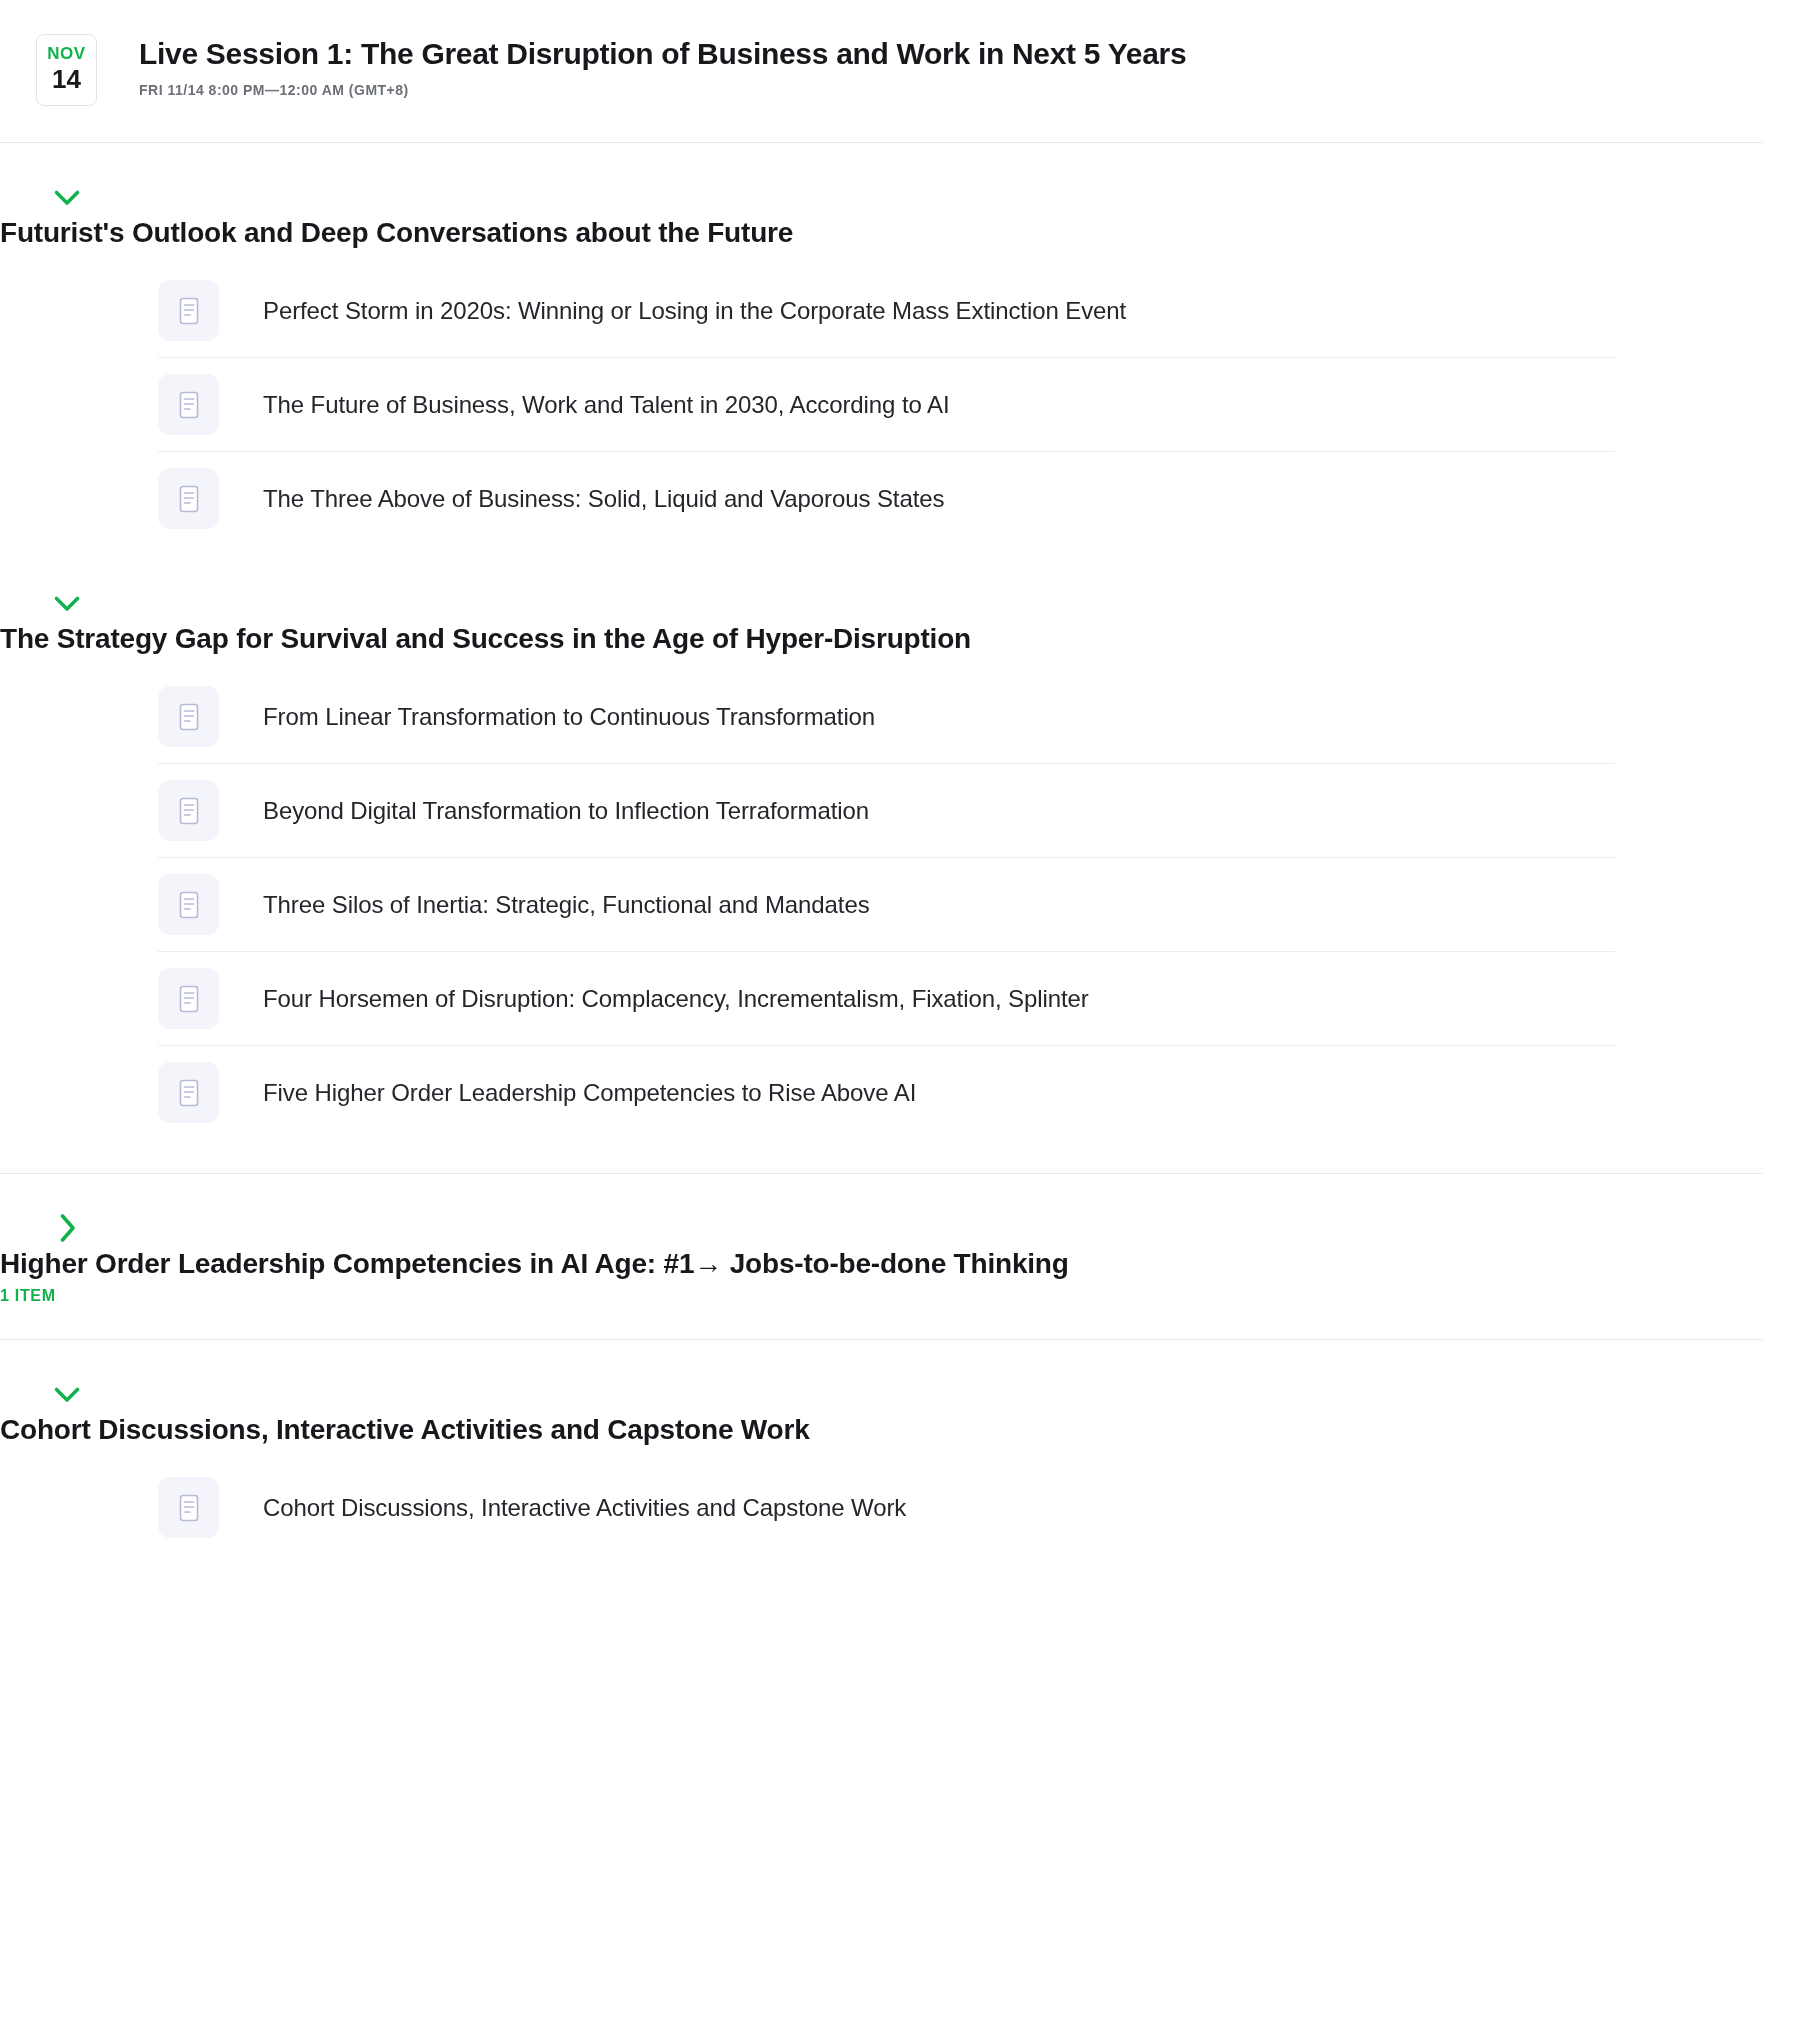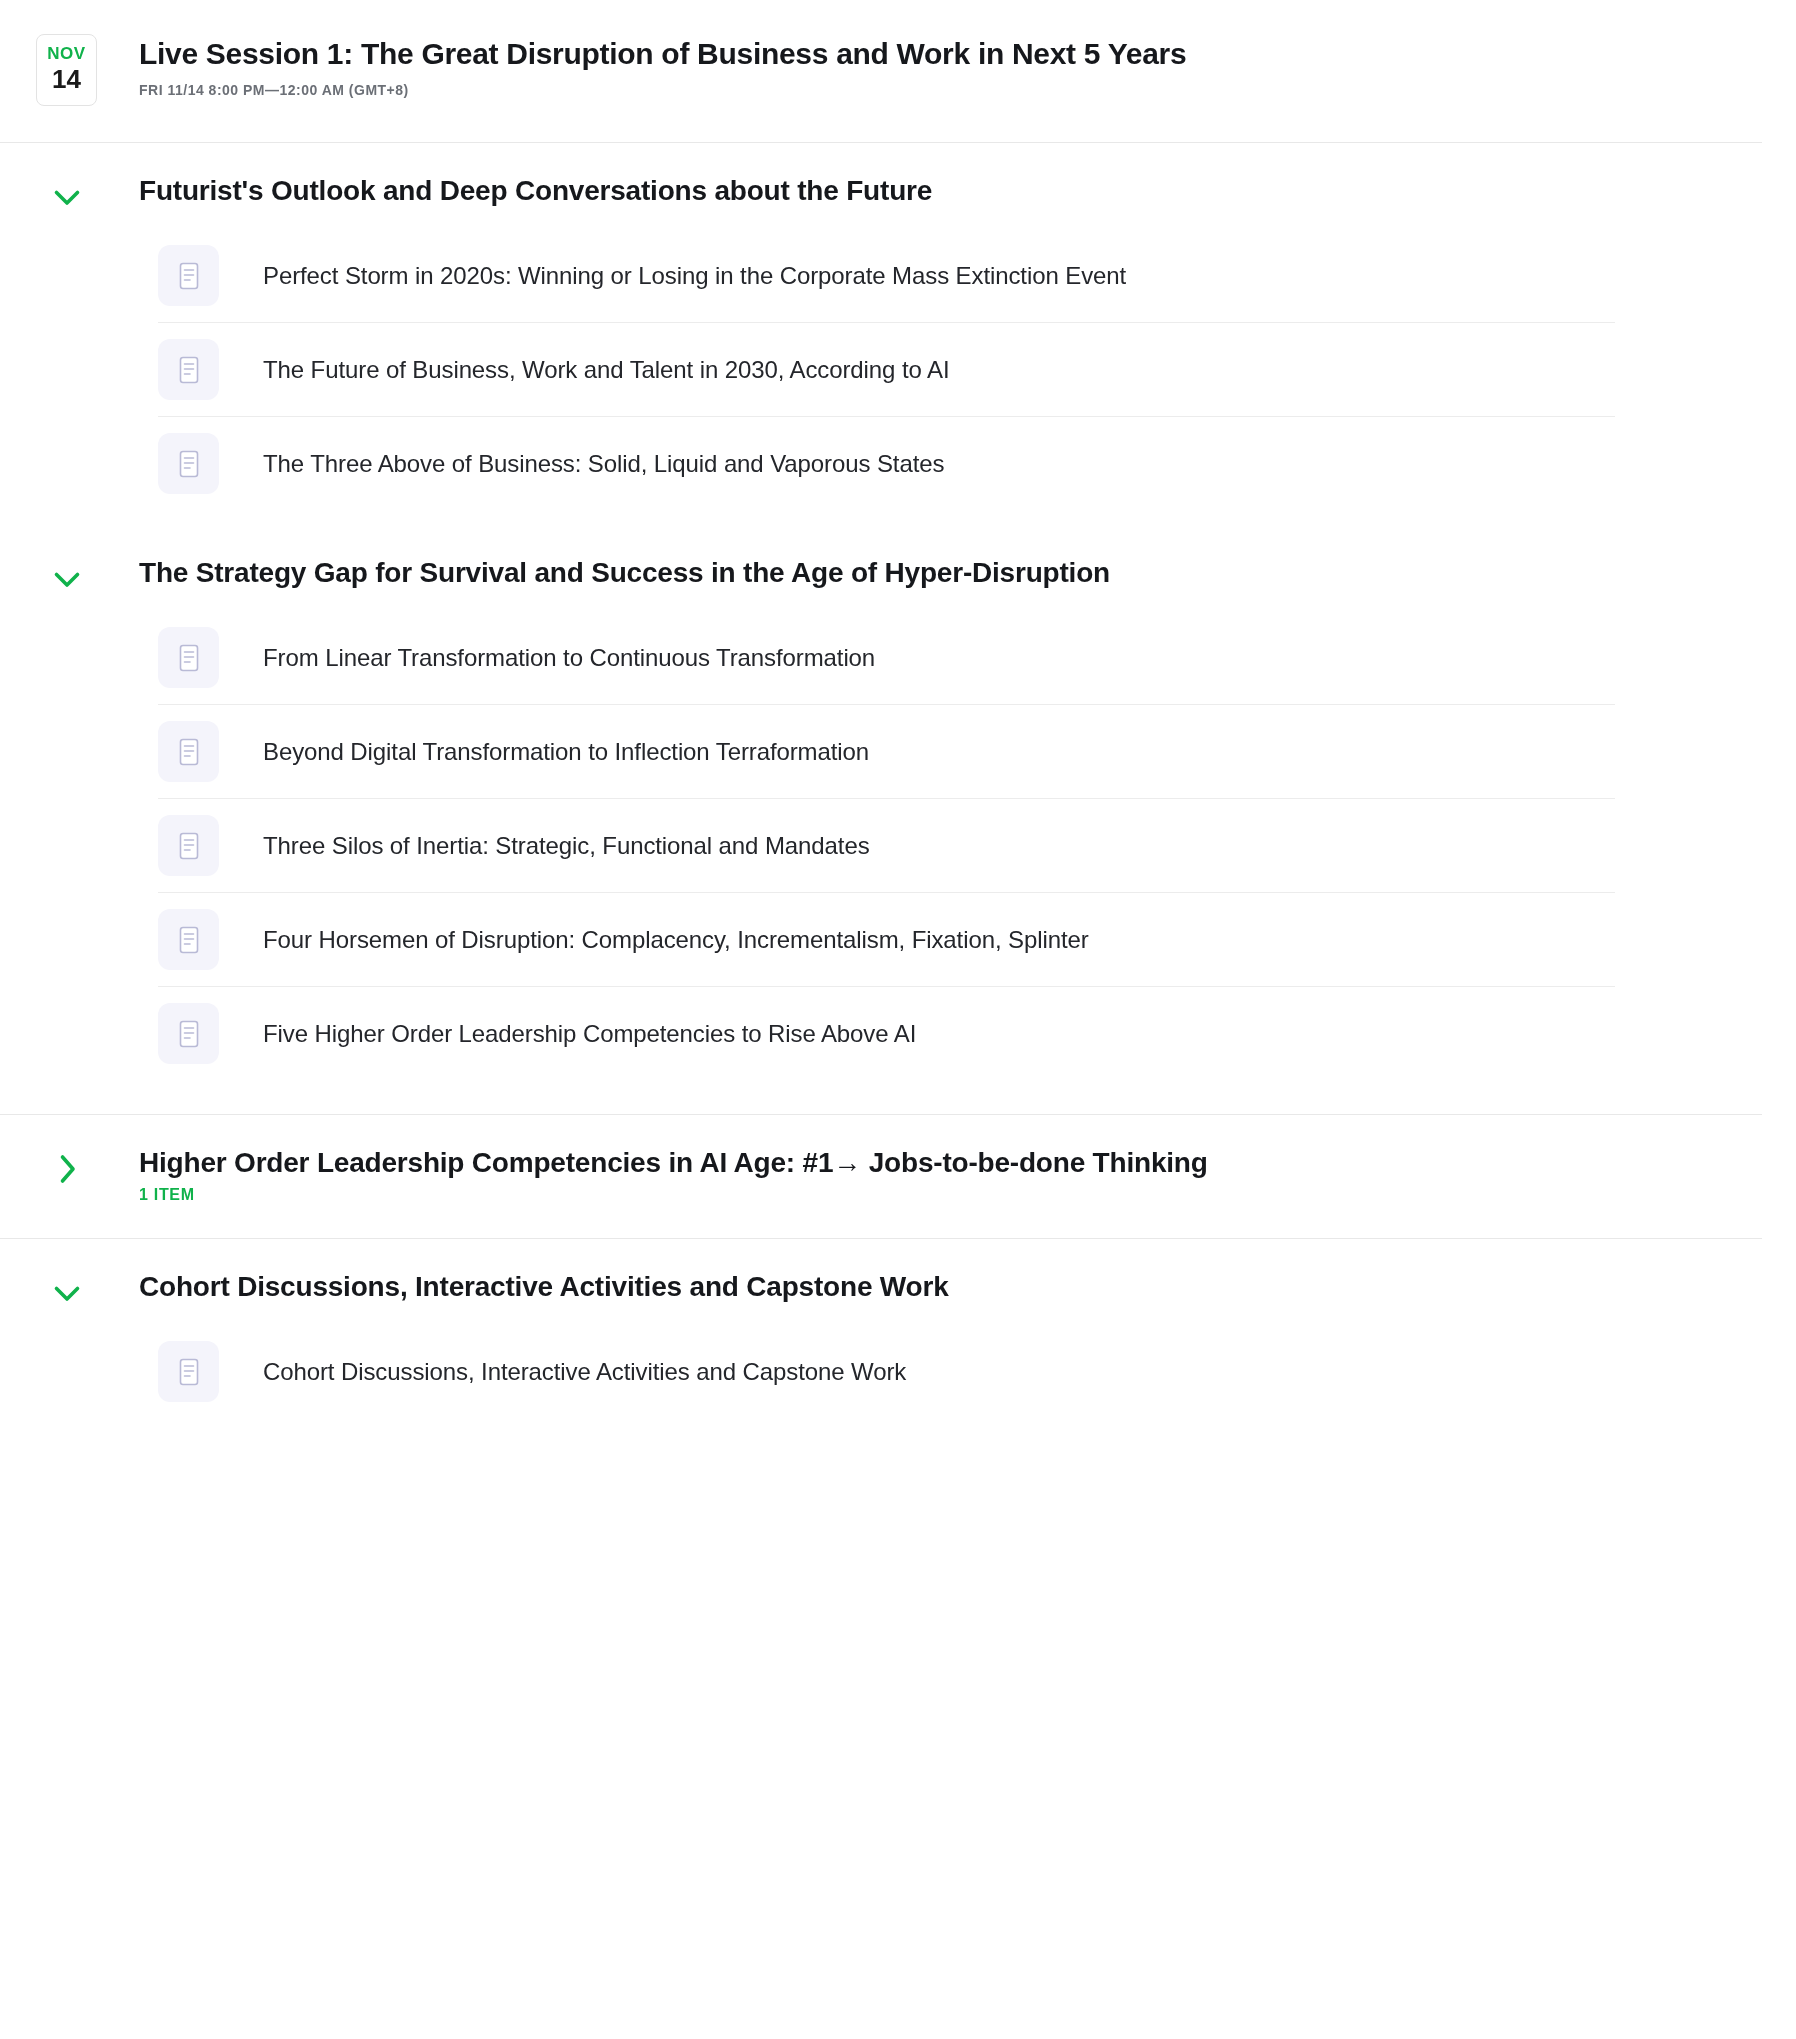--- a/index.html
+++ b/index.html
@@ -73,25 +73,26 @@
     border-bottom: 1px solid #e8e8e8;
     padding: 30px 0 34px 0;
   }
   .block.last {
     border-bottom: none;
   }
   .group {
     position: relative;
   }
   .group + .group {
-    margin-top: 45px;
+    margin-top: 34px;
   }
   .group-head {
     display: flex;
     align-items: flex-start;
+    flex-direction: column;
   }
   .chev {
     width: 61px;
     min-width: 61px;
     margin-left: 36px;
     margin-right: 42px;
     display: flex;
     justify-content: center;
     padding-top: 6px;
     cursor: pointer;

